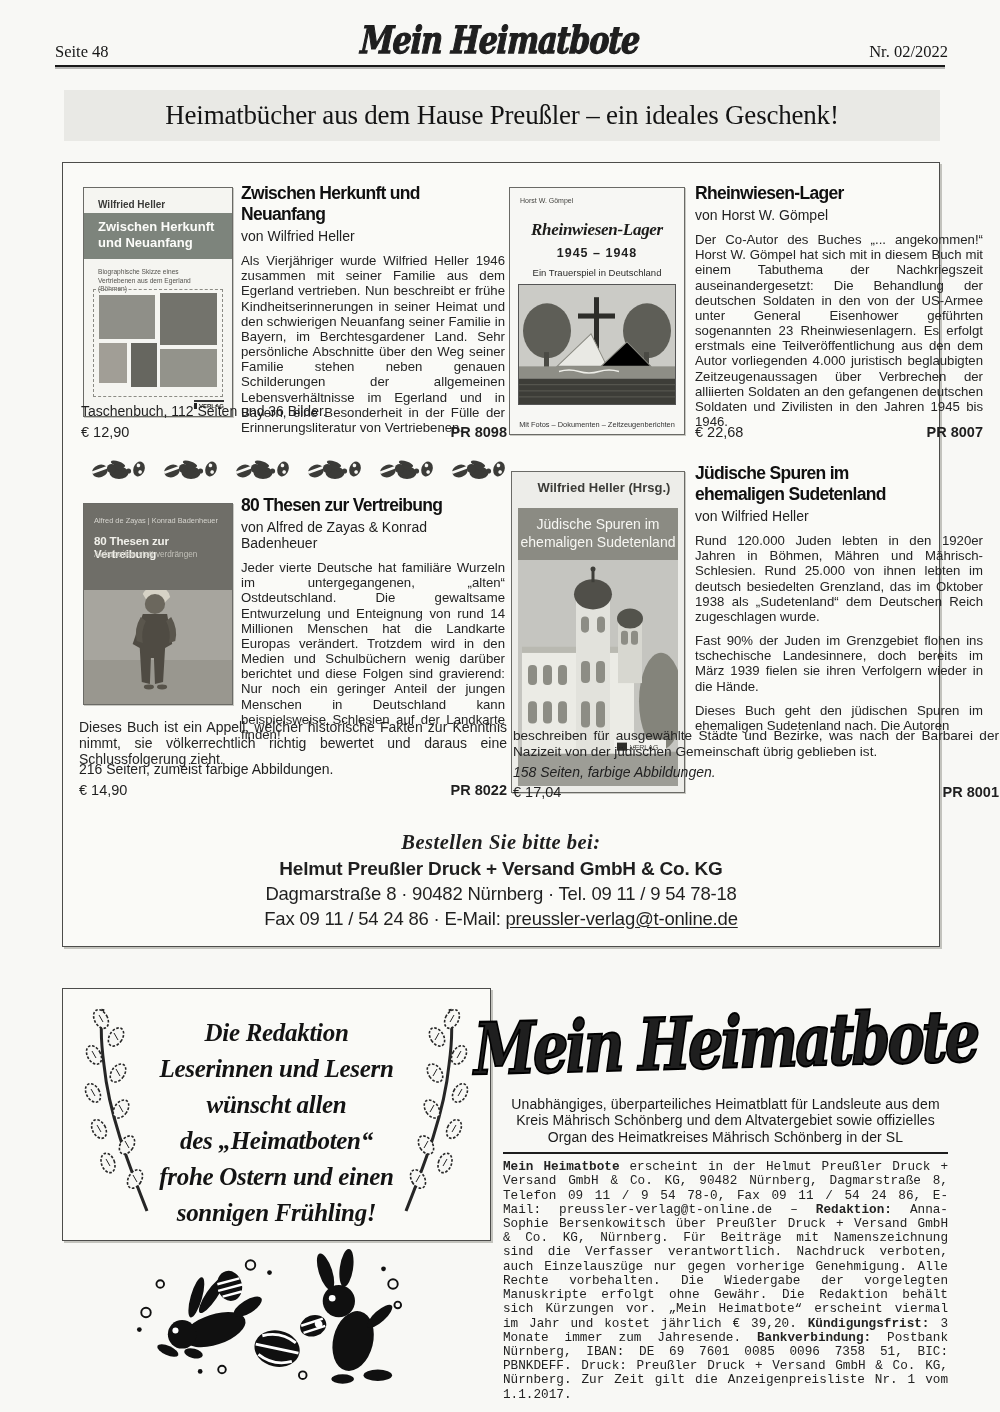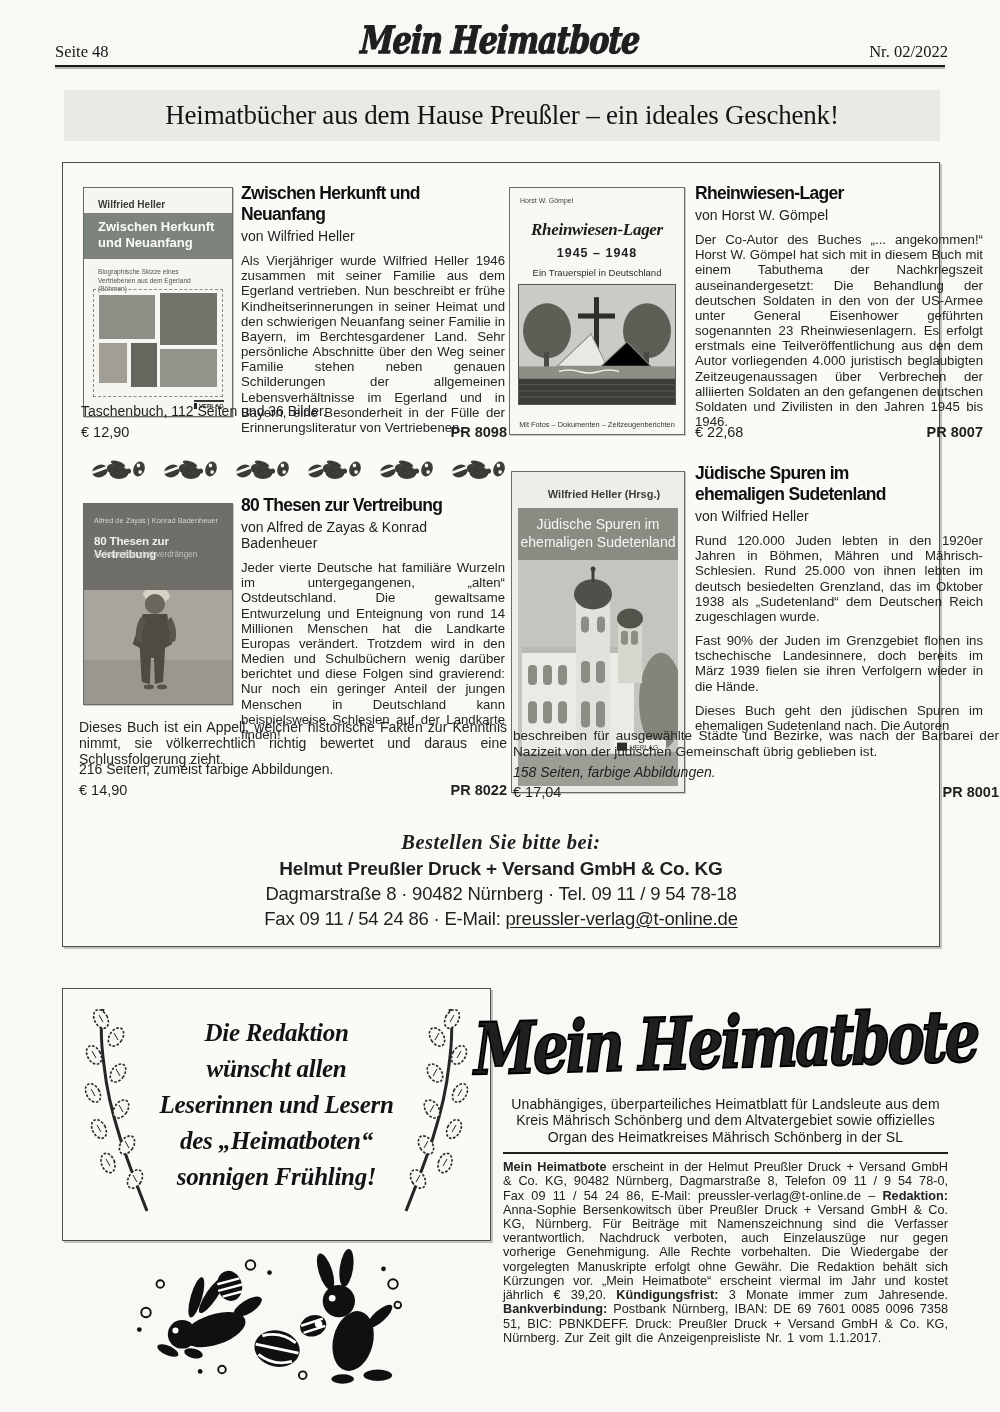--- a/index.html
+++ b/index.html
@@ -53,40 +53,40 @@
   .c2-years{left:0;right:0;top:58px;text-align:center;font-weight:bold;font-size:12.5px;letter-spacing:1px;}
   .c2-sub{left:0;right:0;top:79px;text-align:center;font-size:9.5px;color:#2c2c2a;}
   .c2-photo{left:8px;right:8px;top:96px;height:119px;border:1px solid #555;}
   .c2-caption{left:0;right:0;bottom:5px;text-align:center;font-size:7.4px;color:#333;}
   .cover3{background:#aeaca5;}
   .c3-head{left:0;right:0;top:0;height:86px;background:#6f6e68;}
   .c3-authors{left:10px;top:12px;font-size:7.4px;color:#d6d5cf;}
   .c3-title{left:10px;top:30px;font-size:11.6px;font-weight:bold;color:#f1f0ea;letter-spacing:-.2px;}
   .c3-sub{left:10px;top:46px;font-size:8.2px;color:#c2c1b9;}
   .c3-photo{left:0;right:0;top:86px;bottom:0;}
-  .c4-author{left:0;right:0;top:16px;text-align:center;font-size:11px;font-weight:bold;color:#3c3c38;padding-left:12px;}
+  .c4-author{left:0;right:0;top:8px;text-align:center;font-size:13px;font-weight:bold;color:#3c3c38;padding-left:12px;}
   .c4-band{left:6px;right:6px;top:36px;height:52px;background:#8b8b83;color:#f7f7f3;
         text-align:center;font-size:14px;line-height:17.5px;padding-top:8px;box-sizing:border-box;}
   .c4-photo{left:6px;right:6px;top:88px;bottom:6px;}
   
   .greet-box{left:62px;top:988px;width:427px;height:251px;border:1px solid #4c4c4a;
         background:#fafaf7;box-shadow:2px 2px 0 #c3c3bd;}
   .greet-text{position:absolute;left:70px;right:70px;top:26px;text-align:center;
         font-family:"Liberation Serif",serif;font-weight:bold;font-style:italic;
         font-size:25px;line-height:36px;color:#131313;letter-spacing:-.3px;}
   .willow{position:absolute;top:14px;}
   .bunnies{left:105px;top:1246px;width:310px;height:152px;}
   
   .ftr-right{left:503px;top:990px;width:445px;}
   .ftr-logo{height:104px;display:flex;align-items:center;justify-content:center;
         font-size:56px;letter-spacing:-3px;-webkit-text-stroke:1.6px #000;
         transform:scaleY(1.28) rotate(-1.2deg);transform-origin:center;}
   .ftr-desc{margin-top:2px;font-size:14px;line-height:1.17;text-align:center;letter-spacing:.1px;color:#1b1b1b;}
   .ftr-rule{border-top:2px solid #1d1d1d;margin:7px 0 6px;}
-  .imprint{font-size:12.7px;line-height:1.12;text-align:justify;word-spacing:1.6px;color:#222;}
+  .imprint{font-size:12.7px;line-height:1.12;text-align:justify;word-spacing:1.6px;color:#222;font-family:Liberation Mono, monospace;}
   .imprint b{font-weight:bold;}
 </style>
 </head>
 <body>
 
 <div class="page">
 
   <div class="abs hdr-side" style="left:55px;">Seite 48</div>
   <div class="abs hdr-logo blackletter">Mein Heimatbote</div>
   <div class="abs hdr-side" style="right:52px;font-family:Liberation Serif, serif;">Nr. 02/2022</div>
@@ -399,23 +399,24 @@
         <ellipse cx="56" cy="142" rx="6.5" ry="10" transform="rotate(32 56 142)"></ellipse>
         <ellipse cx="37" cy="160" rx="6.5" ry="10" transform="rotate(-20 37 160)"></ellipse>
         <ellipse cx="64" cy="176" rx="6.5" ry="10" transform="rotate(30 64 176)"></ellipse>
       </g>
       <g stroke="#262626" stroke-width="1">
         <path d="M28 12 l4 7 M43 30 l4 7 M21 48 l4 7 M45 66 l4 7 M20 86 l4 7 M48 102 l4 7 M26 122 l4 7 M54 138 l4 7 M35 156 l4 7 M62 172 l4 7"></path>
       </g>
     </svg>
     <div class="greet-text">
       <div>Die Redaktion</div>
+      <div>Leserinnen und Lesern</div>
       <div>wünscht allen</div>
-      <div>Leserinnen und Lesern</div>
       <div>des „Heimatboten“</div>
+      <div>frohe Ostern und einen</div>
       <div>sonnigen Frühling!</div>
     </div>
   </div>
 
   <svg class="abs bunnies" viewBox="0 0 320 160">
     <g fill="#101010">
       <ellipse cx="112" cy="88" rx="34" ry="16" transform="rotate(-18 112 88)"></ellipse>
       <circle cx="78" cy="93" r="15"></circle>
       <ellipse cx="93" cy="54" rx="6" ry="22" transform="rotate(16 93 54)"></ellipse>
       <ellipse cx="109" cy="52" rx="6" ry="22" transform="rotate(34 109 52)"></ellipse>

